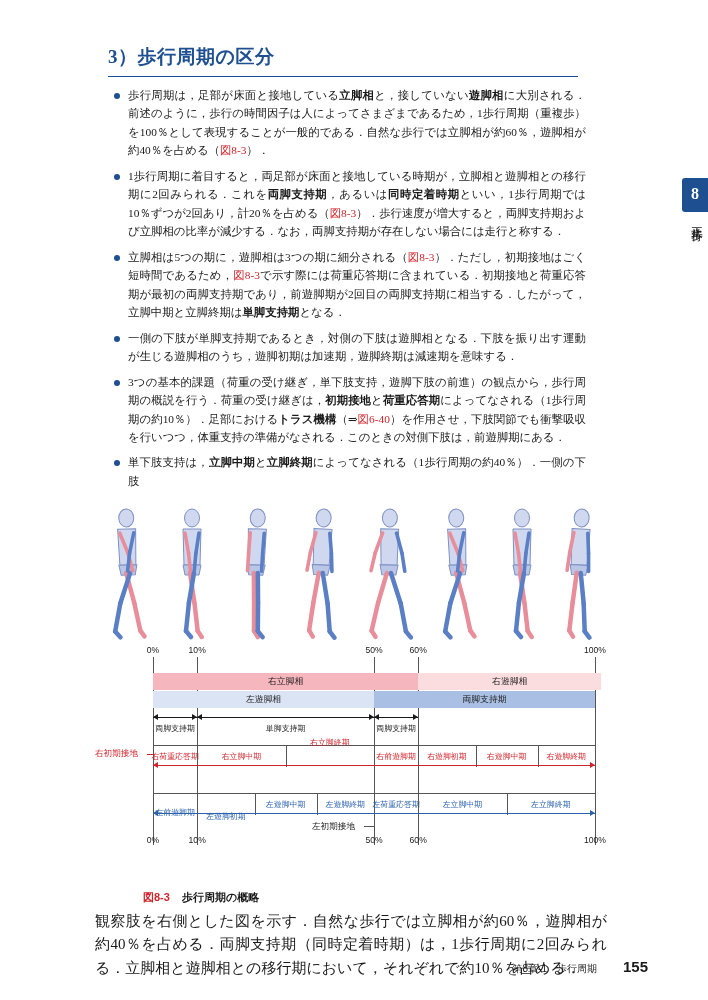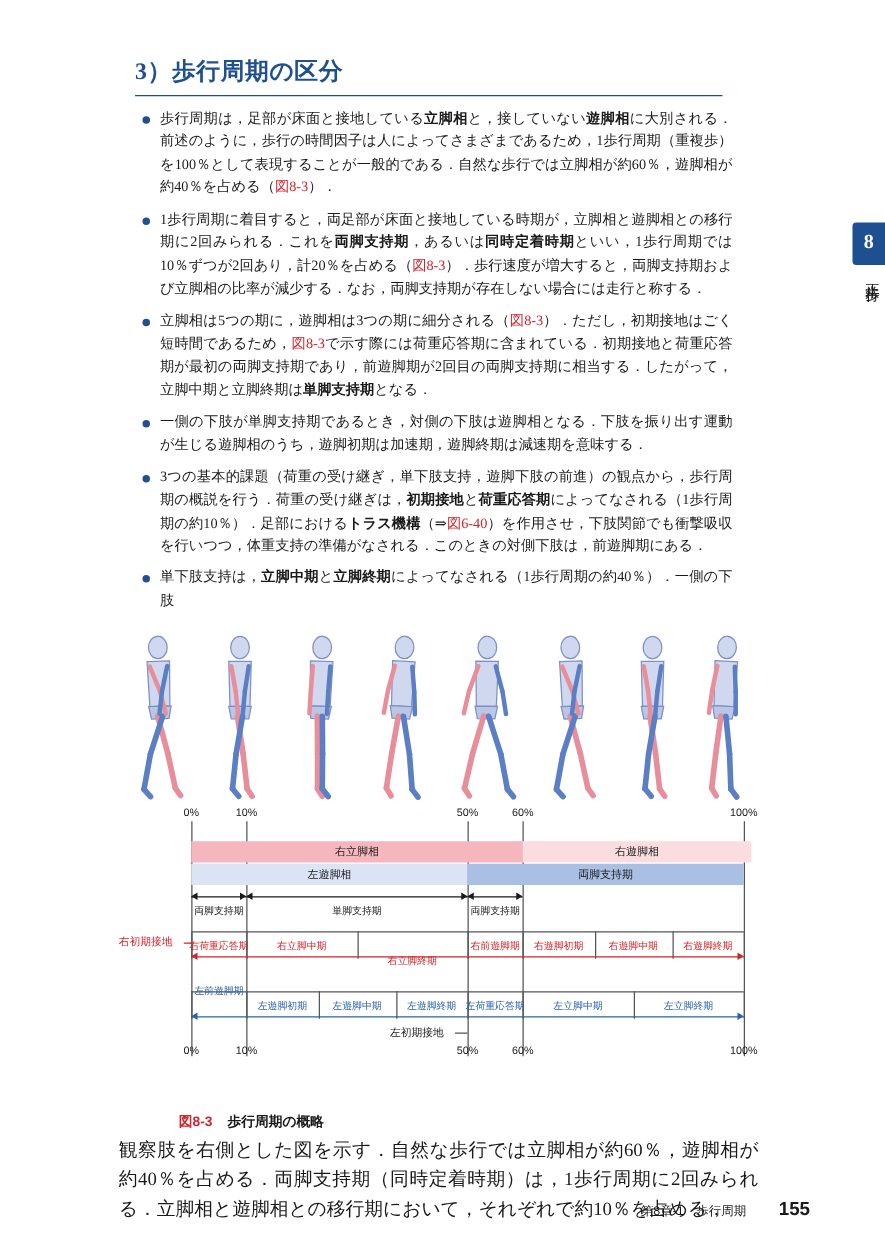--- a/index.html
+++ b/index.html
@@ -463,38 +463,38 @@
         <div class="arrowrow" style="left: 102.2px; top: 72px; width: 176.8px;"></div>
         <div class="phase" style="left: 102.2px; top: 76px; width: 176.8px; color: rgb(26, 26, 26);">単脚支持期</div>
         <div class="arrowrow" style="left: 279px; top: 72px; width: 44.2px;"></div>
         <div class="phase" style="left: 279px; top: 76px; width: 44.2px; color: rgb(26, 26, 26);">両脚支持期</div>
         <div class="hline" style="left: 58px; top: 100px; width: 442px; background: rgb(85, 85, 85);"></div>
         <div class="vline" style="left: 58px; top: 100px; height: 22px; background: rgb(85, 85, 85);"></div>
         <div class="phase" style="left: 58px; top: 104px; width: 44.2px; color: rgb(208, 37, 44);">右荷重応答期</div>
         <div class="vline" style="left: 102.2px; top: 100px; height: 22px; background: rgb(85, 85, 85);"></div>
         <div class="phase" style="left: 102.2px; top: 104px; width: 88.4px; color: rgb(208, 37, 44);">右立脚中期</div>
         <div class="vline" style="left: 190.6px; top: 100px; height: 22px; background: rgb(85, 85, 85);"></div>
-        <div class="phase" style="left: 190.6px; top: 116px; width: 88.4px; color: rgb(208, 37, 44);">右立脚終期</div>
+        <div class="phase" style="left: 190.6px; top: 90px; width: 88.4px; color: rgb(208, 37, 44);">右立脚終期</div>
         <div class="vline" style="left: 279px; top: 100px; height: 22px; background: rgb(85, 85, 85);"></div>
         <div class="phase" style="left: 279px; top: 104px; width: 44.2px; color: rgb(208, 37, 44);">右前遊脚期</div>
         <div class="vline" style="left: 323.2px; top: 100px; height: 22px; background: rgb(85, 85, 85);"></div>
         <div class="phase" style="left: 323.2px; top: 104px; width: 57.46px; color: rgb(208, 37, 44);">右遊脚初期</div>
         <div class="vline" style="left: 380.66px; top: 100px; height: 22px; background: rgb(85, 85, 85);"></div>
         <div class="phase" style="left: 380.66px; top: 104px; width: 61.88px; color: rgb(208, 37, 44);">右遊脚中期</div>
         <div class="vline" style="left: 442.54px; top: 100px; height: 22px; background: rgb(85, 85, 85);"></div>
         <div class="phase" style="left: 442.54px; top: 104px; width: 57.46px; color: rgb(208, 37, 44);">右遊脚終期</div>
         <div class="vline" style="left: 500px; top: 100px; height: 22px; background: rgb(85, 85, 85);"></div>
         <div class="arrowrow red" style="left: 58px; top: 120px; width: 442px;"></div>
         <div class="tick-label" style="left: 0px; top: 103px; color: rgb(208, 37, 44);">右初期接地</div>
         <div class="hline" style="left: 52px; top: 109px; width: 6px; background: rgb(208, 37, 44);"></div>
         <div class="hline" style="left: 58px; top: 148px; width: 442px; background: rgb(85, 85, 85);"></div>
         <div class="vline" style="left: 58px; top: 148px; height: 22px; background: rgb(85, 85, 85);"></div>
-        <div class="phase" style="left: 58px; top: 140px; width: 44.2px; color: rgb(43, 98, 173);">左前遊脚期</div>
+        <div class="phase" style="left: 58px; top: 160px; width: 44.2px; color: rgb(43, 98, 173);">左前遊脚期</div>
         <div class="vline" style="left: 102.2px; top: 148px; height: 22px; background: rgb(85, 85, 85);"></div>
-        <div class="phase" style="left: 102.2px; top: 152px; width: 57.46px; color: rgb(43, 98, 173); text-align: center;">左遊脚初期</div>
+        <div class="phase" style="left: 102.2px; top: 164px; width: 57.46px; color: rgb(43, 98, 173); text-align: center;">左遊脚初期</div>
         <div class="vline" style="left: 159.66px; top: 148px; height: 22px; background: rgb(85, 85, 85);"></div>
         <div class="phase" style="left: 159.66px; top: 152px; width: 61.88px; color: rgb(43, 98, 173);">左遊脚中期</div>
         <div class="vline" style="left: 221.54px; top: 148px; height: 22px; background: rgb(85, 85, 85);"></div>
         <div class="phase" style="left: 221.54px; top: 152px; width: 57.46px; color: rgb(43, 98, 173);">左遊脚終期</div>
         <div class="vline" style="left: 279px; top: 148px; height: 22px; background: rgb(85, 85, 85);"></div>
         <div class="phase" style="left: 279px; top: 152px; width: 44.2px; color: rgb(43, 98, 173);">左荷重応答期</div>
         <div class="vline" style="left: 323.2px; top: 148px; height: 22px; background: rgb(85, 85, 85);"></div>
         <div class="phase" style="left: 323.2px; top: 152px; width: 88.4px; color: rgb(43, 98, 173);">左立脚中期</div>
         <div class="vline" style="left: 411.6px; top: 148px; height: 22px; background: rgb(85, 85, 85);"></div>
         <div class="phase" style="left: 411.6px; top: 152px; width: 88.4px; color: rgb(43, 98, 173);">左立脚終期</div>

